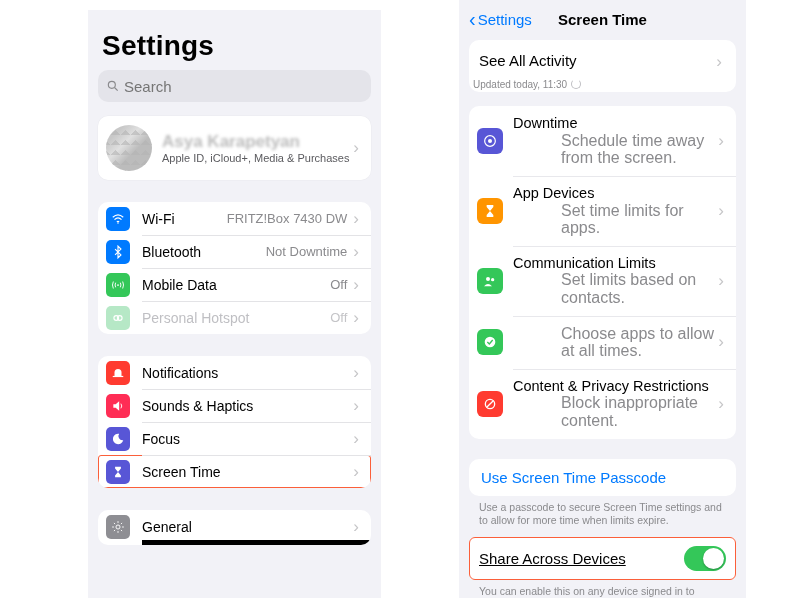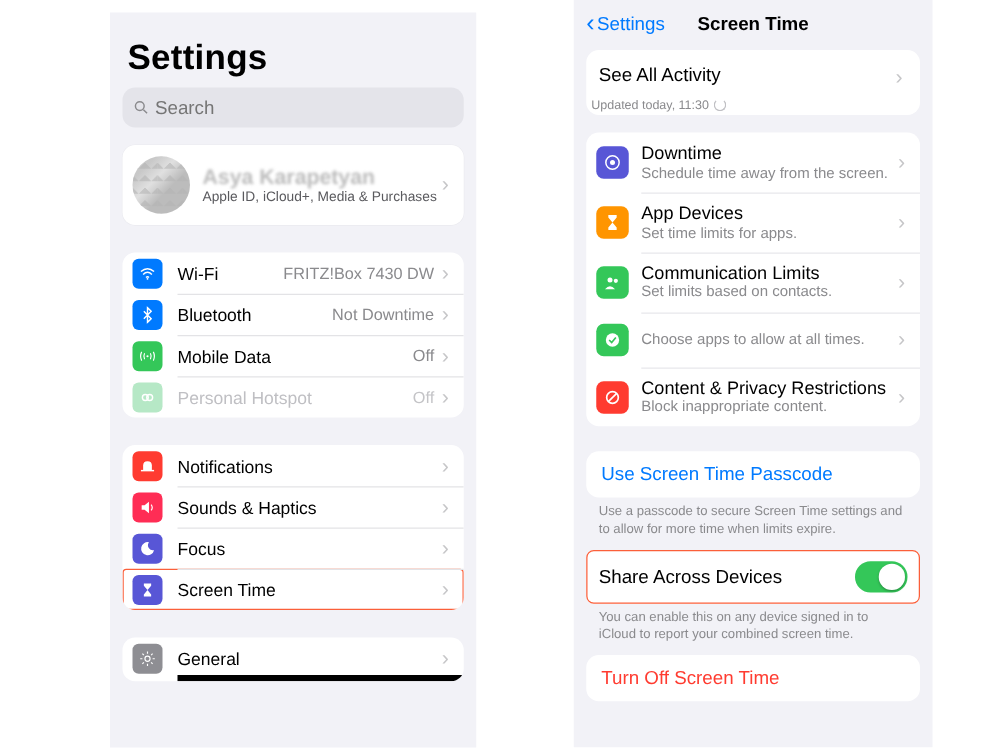--- a/index.html
+++ b/index.html
@@ -44,29 +44,29 @@
   .nav { display:flex; align-items:center; height: 34px; position:relative; padding-top:4px;}
   .back { display:flex; align-items:center; color:#007aff; font-size:15px; }
   .back .chev-l { font-size: 20px; margin-right:2px; font-weight:500;}
   .navtitle { position:absolute; left:0; right:0; text-align:center; font-size:15px; font-weight:600; color:#000; pointer-events:none;}
   .card-r { background:#fff; border-radius:10px; margin-top: 0px; overflow:hidden;}
   .r-row { display:flex; align-items:center; padding: 9px 8px; position:relative;}
   .r-row + .r-row::before { content:""; position:absolute; left:44px; right:0; top:0; height:0.5px; background:#e8e8ec;}
   .r-icon { width:26px; height:26px; border-radius:6px; display:flex; align-items:center; justify-content:center; margin-right:10px; flex-shrink:0;}
   .r-txt { flex:1; }
   .r-txt .t { font-size:14.5px; color:#000; line-height:1.15;}
-  .r-txt .s { font-size:12px; color:#8a8a8d; line-height:1.1;}
+  .r-txt .s { font-size:16px; color:#8a8a8d; line-height:1.1;margin-left:48px;}
   .footer-note { font-size: 10.5px; color:#8a8a8d; padding: 5px 10px 0 10px; line-height:1.25;}
   .small-meta { font-size: 10px; color:#8a8a8d; padding: 3px 4px 0 4px; display:flex; align-items:flex-start;}
   .spinner { width:10px; height:10px; border:1.2px solid #c0c0c4; border-top-color:transparent; border-radius:50%; margin-left:4px;}
   .link-row { font-size:15px; color:#007aff; padding: 10px 12px; background:#fff; border-radius:10px;}
   .big-switch { width:42px; height:25px; background:#34c759; border-radius:13px; position:relative; margin-left:auto;}
   .big-switch .knob { width:21px; height:21px; background:#fff; border-radius:50%; position:absolute; right:2px; top:2px; box-shadow:0 1px 2px rgba(0,0,0,0.3);}
   .redlink { font-size:15px; color:#ff3b30; padding:10px 12px; background:#fff; border-radius:10px;}
-  .highlight-r { outline: 1.5px solid #fb5f3a; outline-offset: -1px; border-radius: 6px; }
+  .highlight-r { outline: 1.5px solid #fb5f3a; outline-offset: -1px; border-radius: 6px; text-decoration: underline; }
   .top-card-r { background:#fff; border-radius:10px; padding: 8px 0 2px 0; margin-top:6px;}
   .see-all { display:flex; align-items:flex-start; padding: 4px 10px;}
   .see-all .t { font-size:15px; color:#000;}
   .blackbar{ height:5px; background:#000; margin-left:44px; margin-top:-3px;}
 </style>
 </head>
 <body>
 
 <div class="wrap">
 

